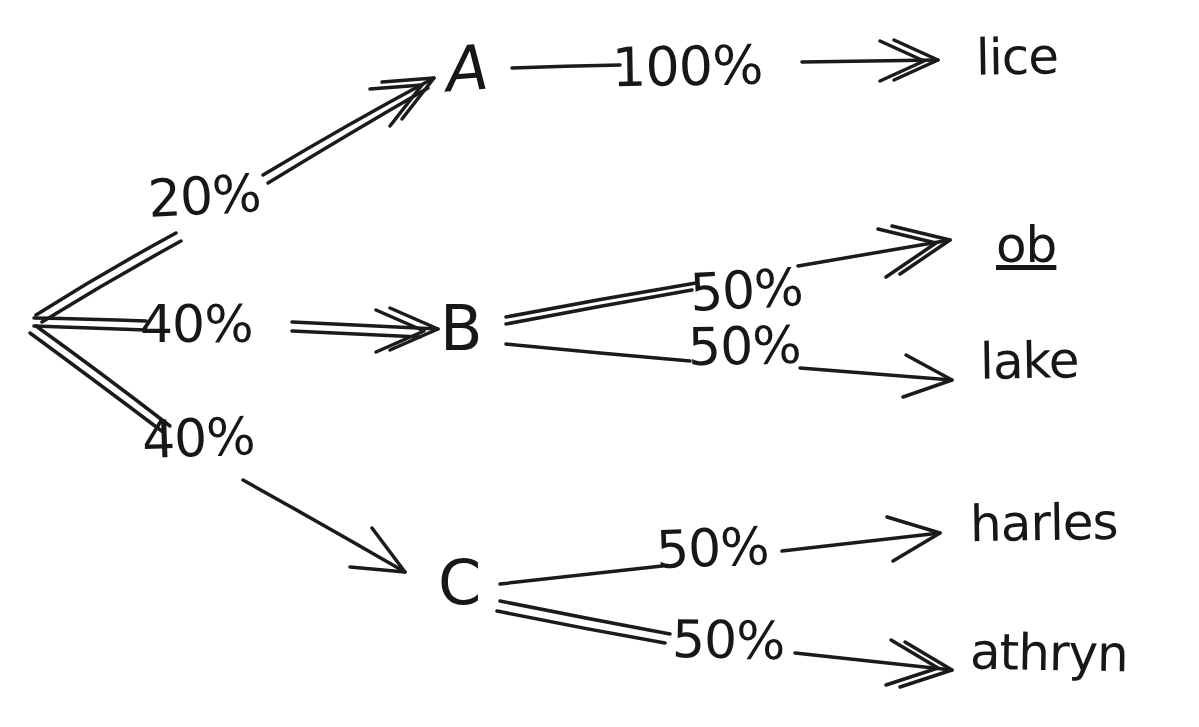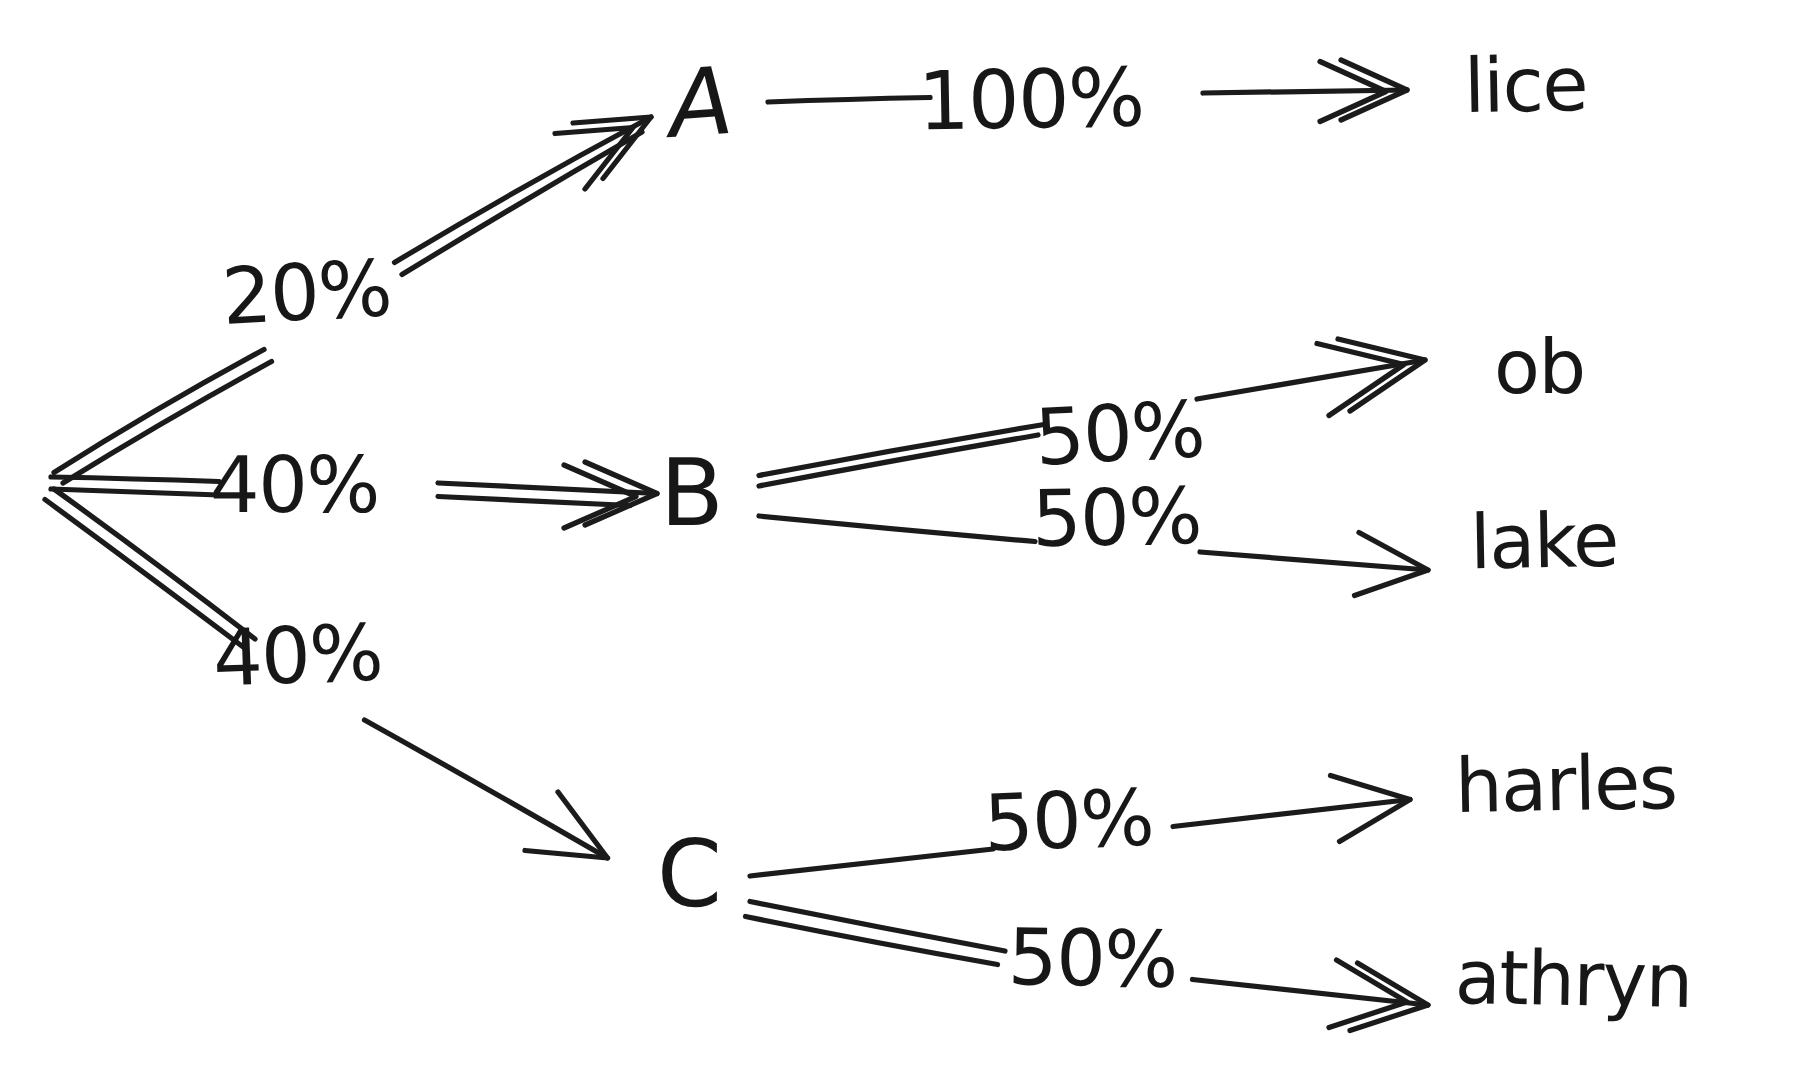--- a/index.html
+++ b/index.html
@@ -110,18 +110,18 @@
   <div class="lbl node" style="left:440px; top:298px;">B</div>
   <div class="lbl node" style="left:438px; top:552px;">C</div>
 
   <div class="lbl prob-big" style="left:612px; top:40px; transform:rotate(-1deg);">100%</div>
   <div class="lbl prob" style="left:690px; top:264px; transform:rotate(-3deg);">50%</div>
   <div class="lbl prob" style="left:688px; top:320px; transform:rotate(-1deg);">50%</div>
   <div class="lbl prob" style="left:656px; top:522px; transform:rotate(-2deg);">50%</div>
   <div class="lbl prob" style="left:672px; top:614px; transform:rotate(1deg);">50%</div>
 
   <div class="lbl outcome" style="left:976px; top:32px; transform:rotate(-1deg);">lice</div>
-  <div class="lbl outcome" style="left:996px; top:220px;">ob</div>
+  <div class="lbl outcome" style="left:996px; top:220px;text-decoration:underline;">ob</div>
   <div class="lbl outcome" style="left:980px; top:336px; transform:rotate(-1deg);">lake</div>
   <div class="lbl outcome" style="left:970px; top:498px; transform:rotate(-1deg);">harles</div>
   <div class="lbl outcome" style="left:970px; top:628px; transform:rotate(1deg);">athryn</div>
 
 </div>
 
 </body></html>

